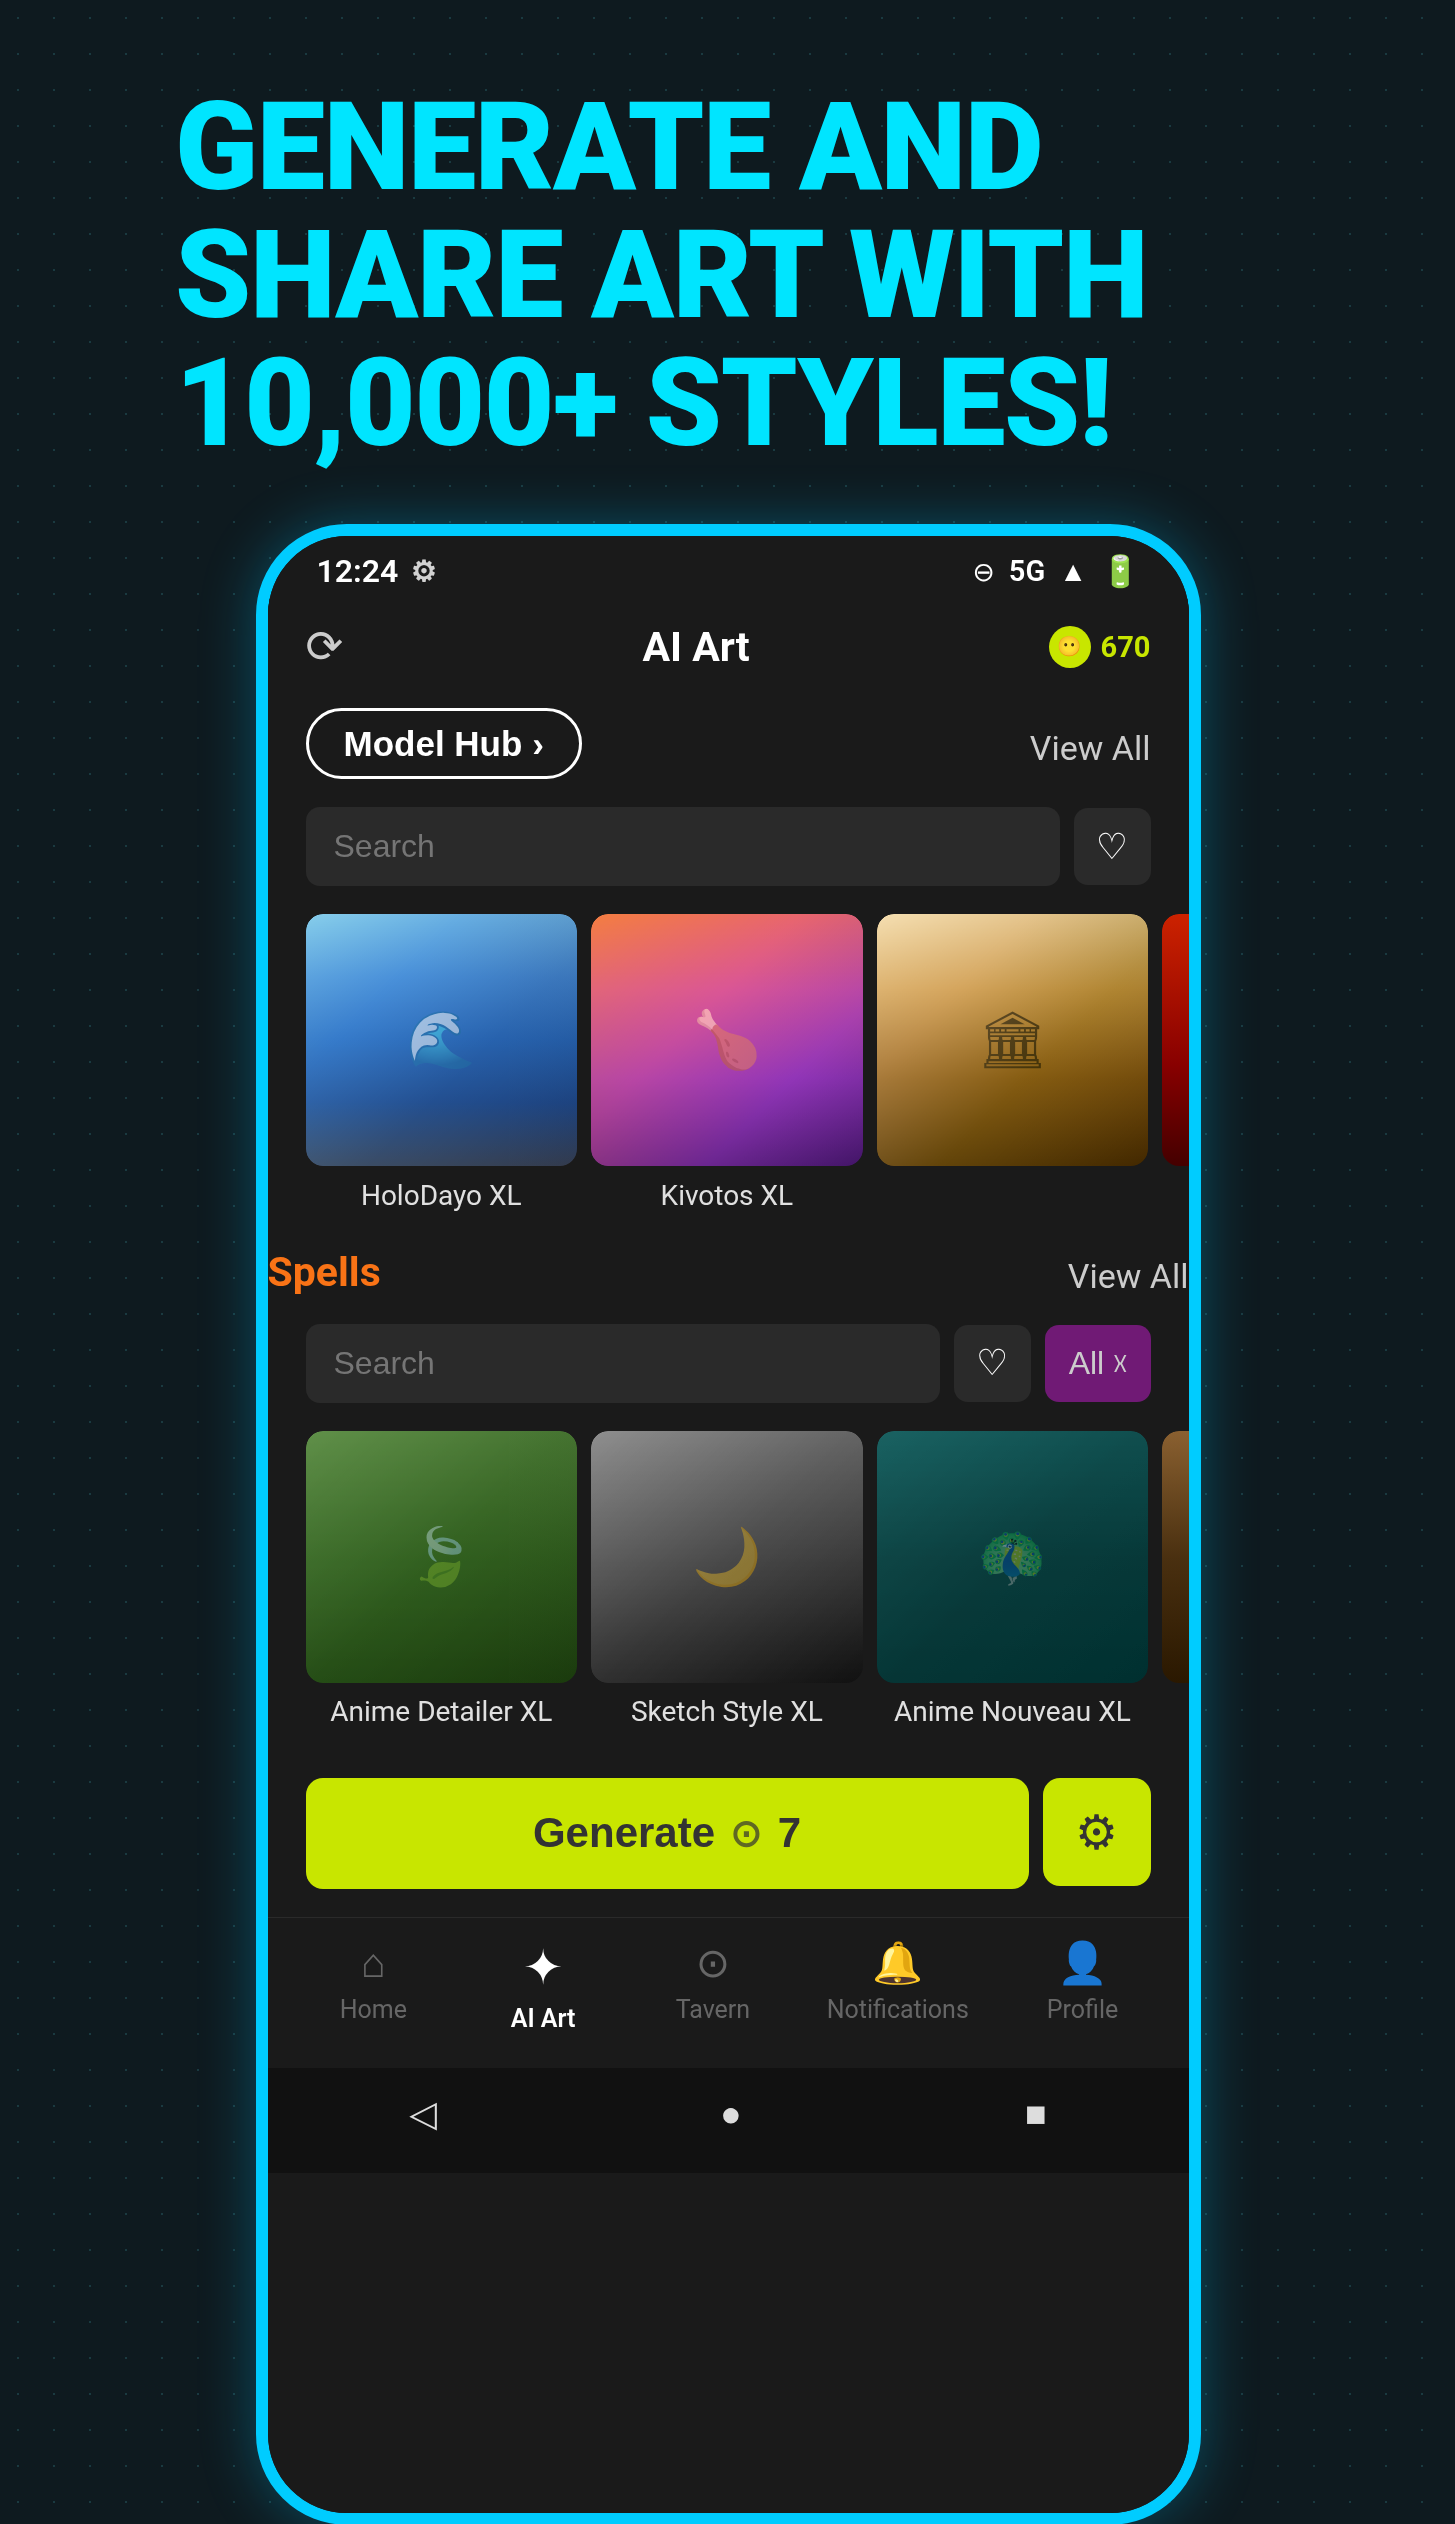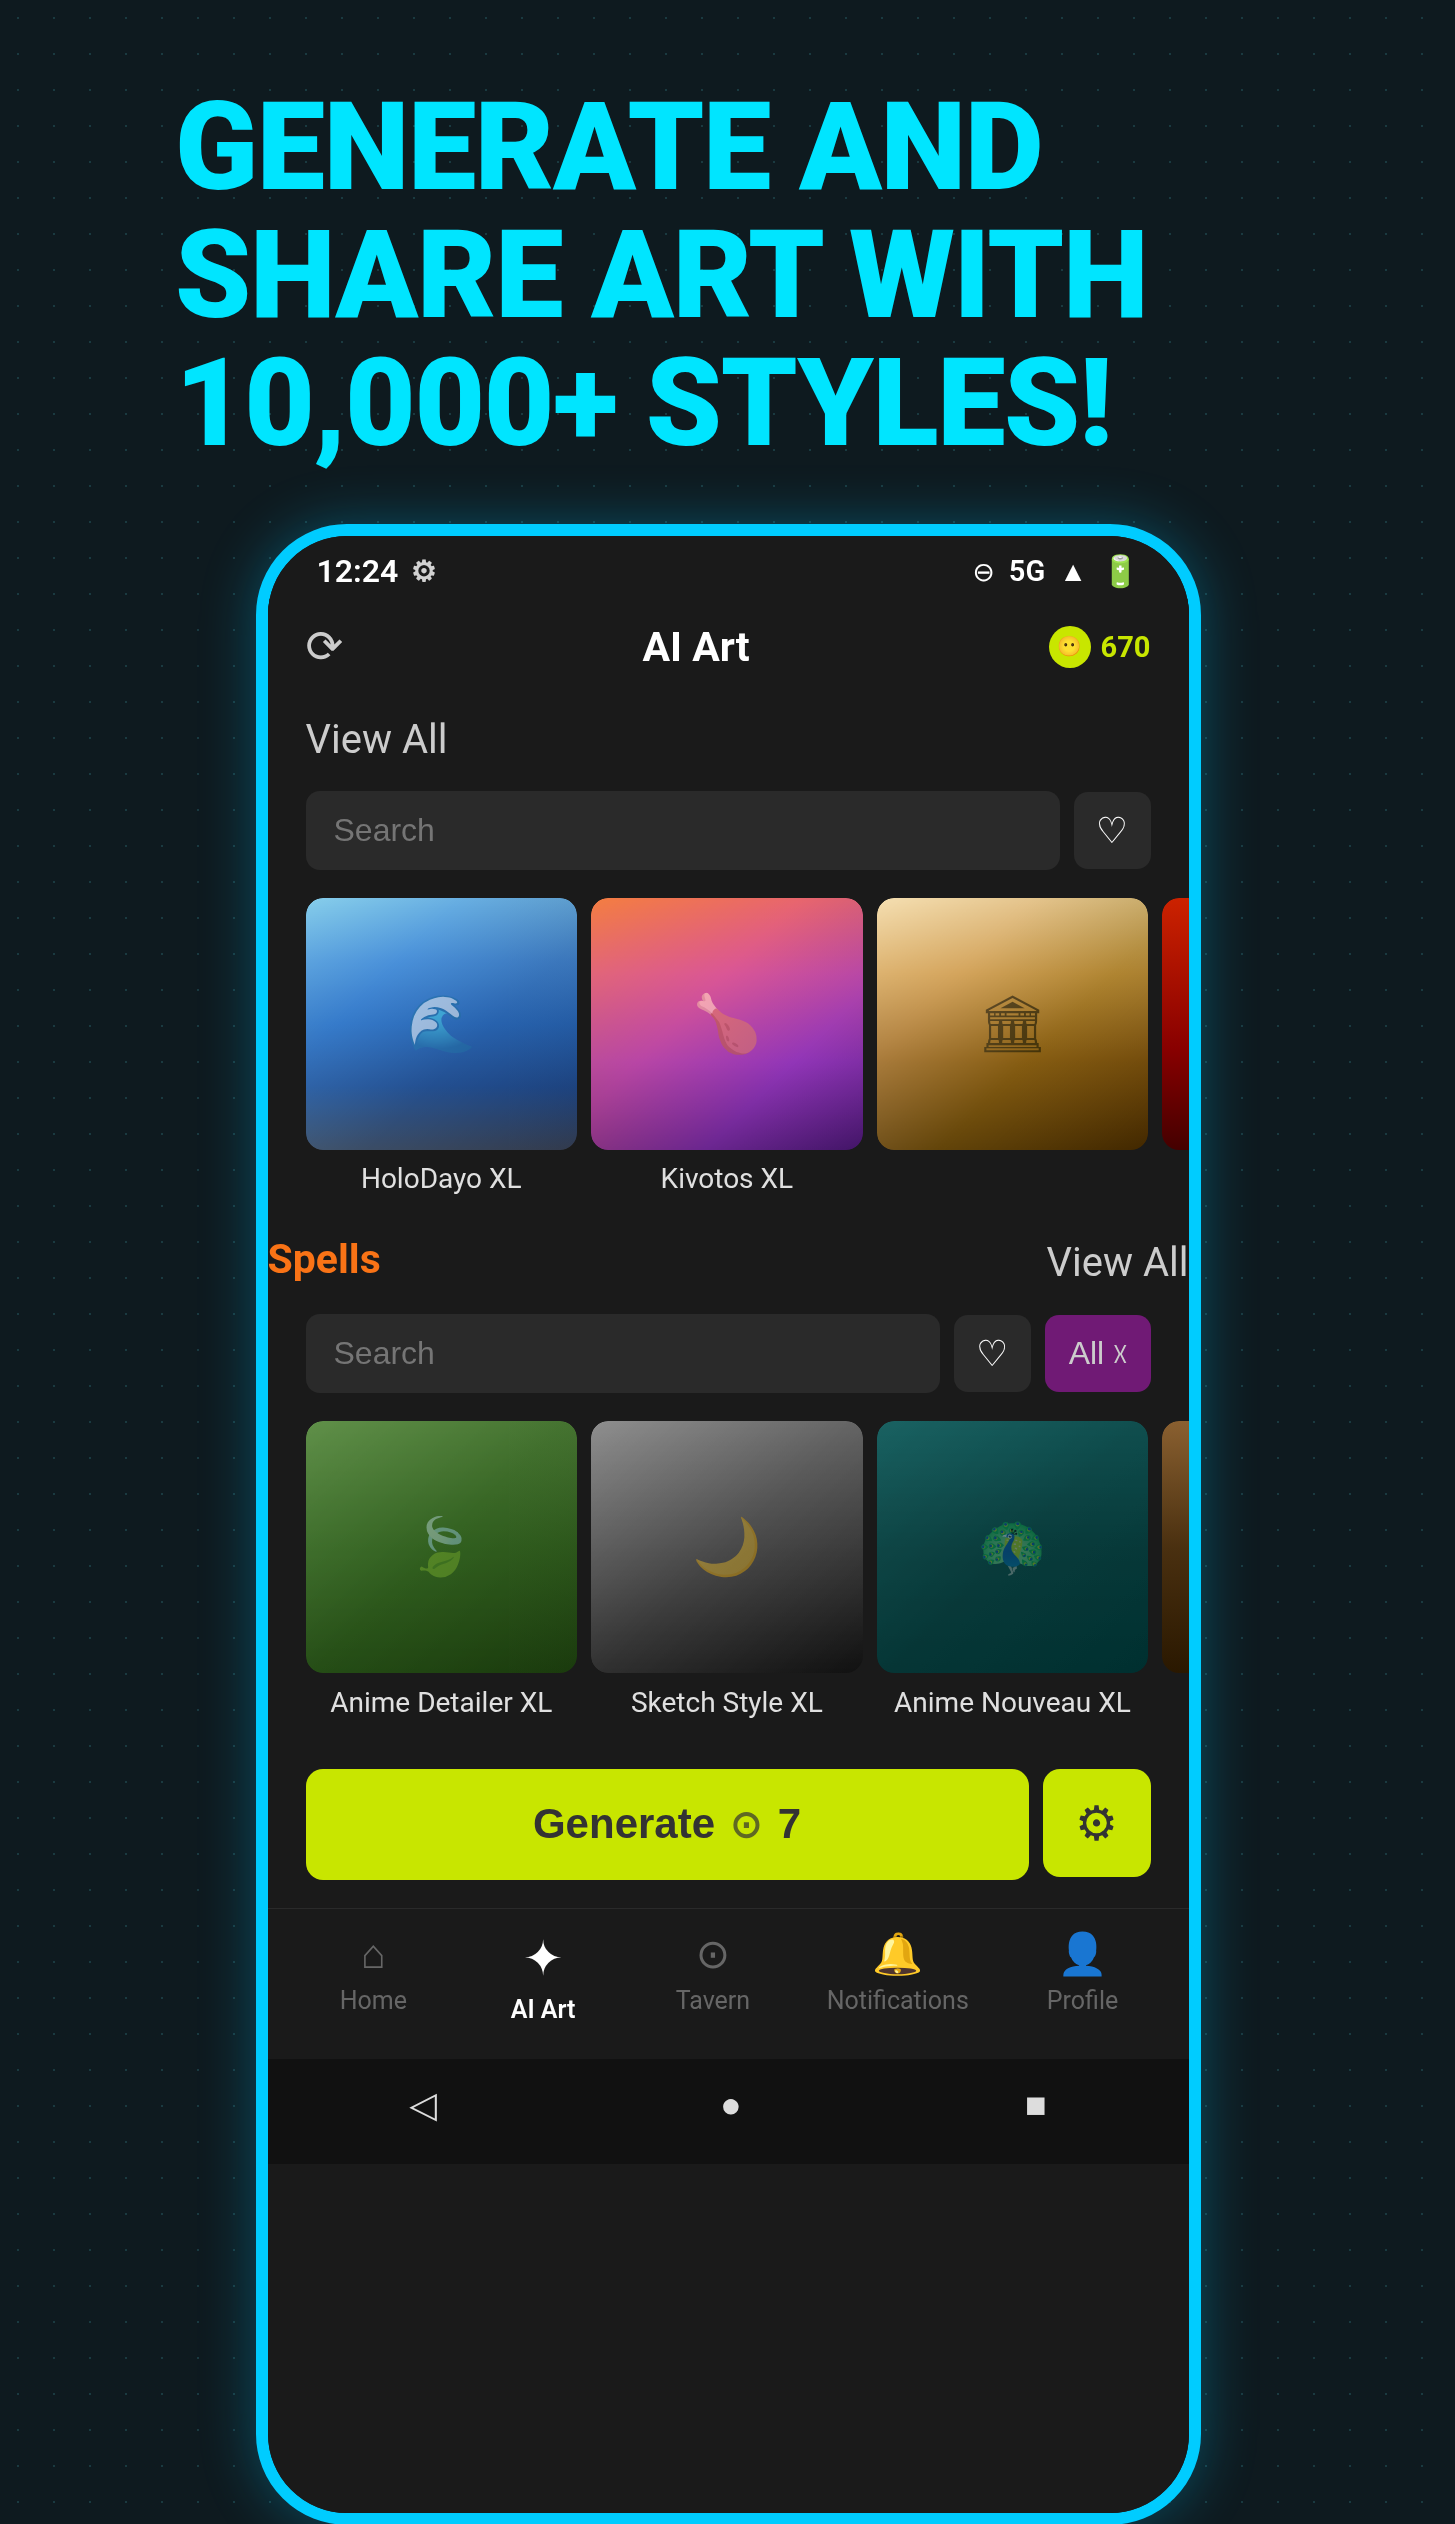--- a/index.html
+++ b/index.html
@@ -130,21 +130,21 @@
       padding: 12.6px 35px;
       color: #fff;
       font-size: 35px;
       font-weight: 700;
       display: flex;
       align-items: center;
       gap: 9.8px;
       cursor: pointer;
     }
     .view-all-link {
-      font-size: 40px;
+      font-size: 34px;
       color: #ccc;
       cursor: pointer;
       margin-top: 8px;
     }
 
     
     .search-bar-row {
       display: flex;
       align-items: center;
       gap: 14px;
@@ -377,20 +377,24 @@
     <div class="top-nav">
       <span class="nav-left-icon" style="color:#ccc; font-size:45px;">⟳</span>
       <span class="nav-title">AI Art</span>
       <div class="coin-badge">
         <div class="coin-circle" style="font-size:19.6px;">😶</div>
         <span class="coin-count">670</span>
       </div>
     </div>
 
     <div class="section-row">
+      <button class="model-hub-btn">
+        <span>Model Hub</span>
+        <span>›</span>
+      </button>
       <span class="view-all-link">View All</span>
     </div>
 
     <div class="search-bar-row">
       <input class="search-input" type="text" placeholder="Search" style="">
       <div class="heart-btn">
         <span>♡</span>
       </div>
     </div>
 

